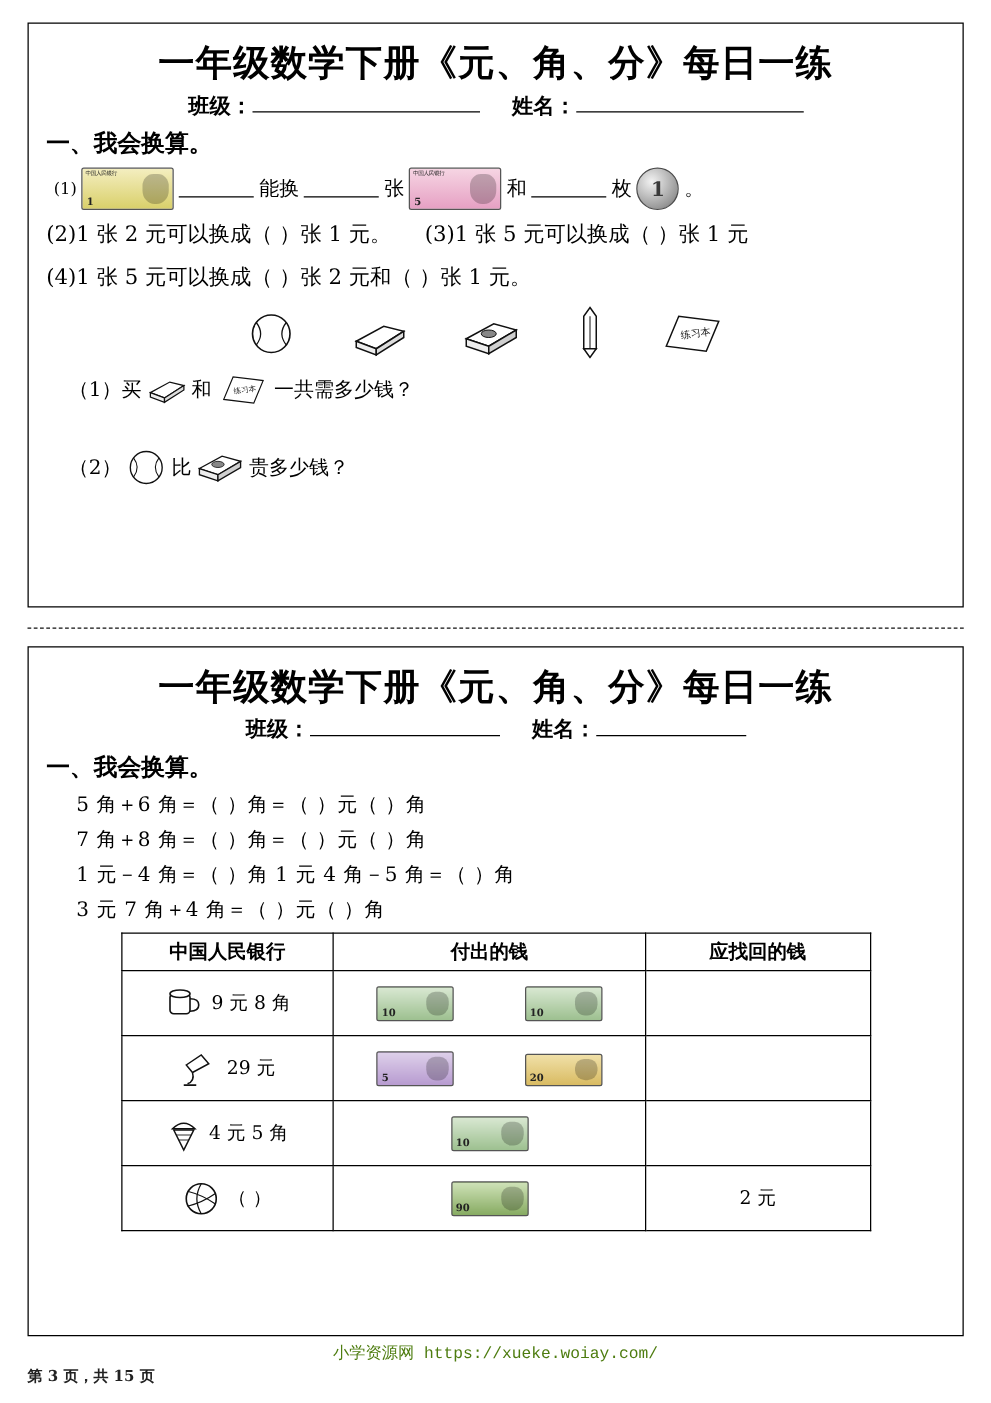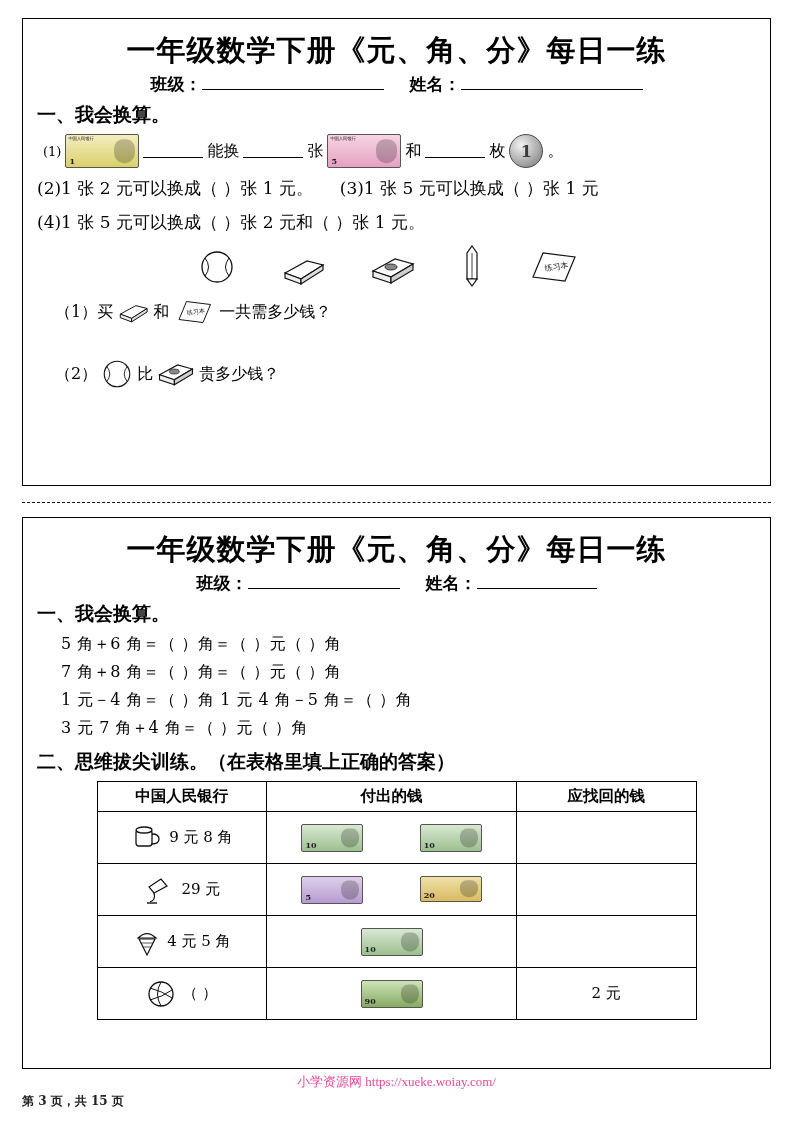--- a/index.html
+++ b/index.html
@@ -142,34 +142,34 @@
     border: 1.3px solid #000;
     text-align: center;
     vertical-align: middle;
     font-family: "DejaVu Serif", serif;
     font-size: 15px;
     padding: 4px 6px;
   }
   table.grid th { font-weight: bold; font-size: 15.5px; height: 30px; }
   table.grid td { height: 52px; }
   .cell-item { display: flex; align-items: center; justify-content: center; gap: 6px; }
-  .cell-money { display: flex; align-items: flex-start; justify-content: space-around; }
+  .cell-money { display: flex; align-items: flex-end; justify-content: space-around; }
   
   .cut {
     border: 0;
     border-top: 1.5px dashed #111;
     margin: 16px 0 14px 0;
   }
   
   .watermark {
     text-align: center;
-    color: #ec4899;
+    color: #4d7c0f;
     font-size: 13px;
     margin-top: 4px;
-    font-family: Liberation Serif, serif;
+    font-family: Liberation Mono, monospace;
   }
   .pagenum {
     text-align: left;
     font-size: 12px;
     color: #222;
     font-family: "DejaVu Serif", serif;
     margin-top: 2px;
     font-weight: bold;
   }
   .eqline {
@@ -326,21 +326,20 @@
       </span>
     </div>
 
     <div class="section-head">一、我会换算。</div>
 
     <div class="eqline">5 角＋6 角＝（        ）角＝（         ）元（        ）角</div>
     <div class="eqline">7 角＋8 角＝（        ）角＝（         ）元（        ）角</div>
     <div class="eqline">1 元－4 角＝（        ）角          1 元 4 角－5 角＝（            ）角</div>
     <div class="eqline">3 元 7 角＋4 角＝（        ）元（        ）角</div>
 
-    <div class="section-head" style="margin-top:10px;">二、思维拔尖训练。（在表格里填上正确的答案）</div>
 
     <table class="grid">
       <thead>
         <tr>
           <th style="width:170px;">中国人民银行</th>
           <th style="width:250px;">付出的钱</th>
           <th style="width:180px;">应找回的钱</th>
         </tr>
       </thead>
       <tbody>

